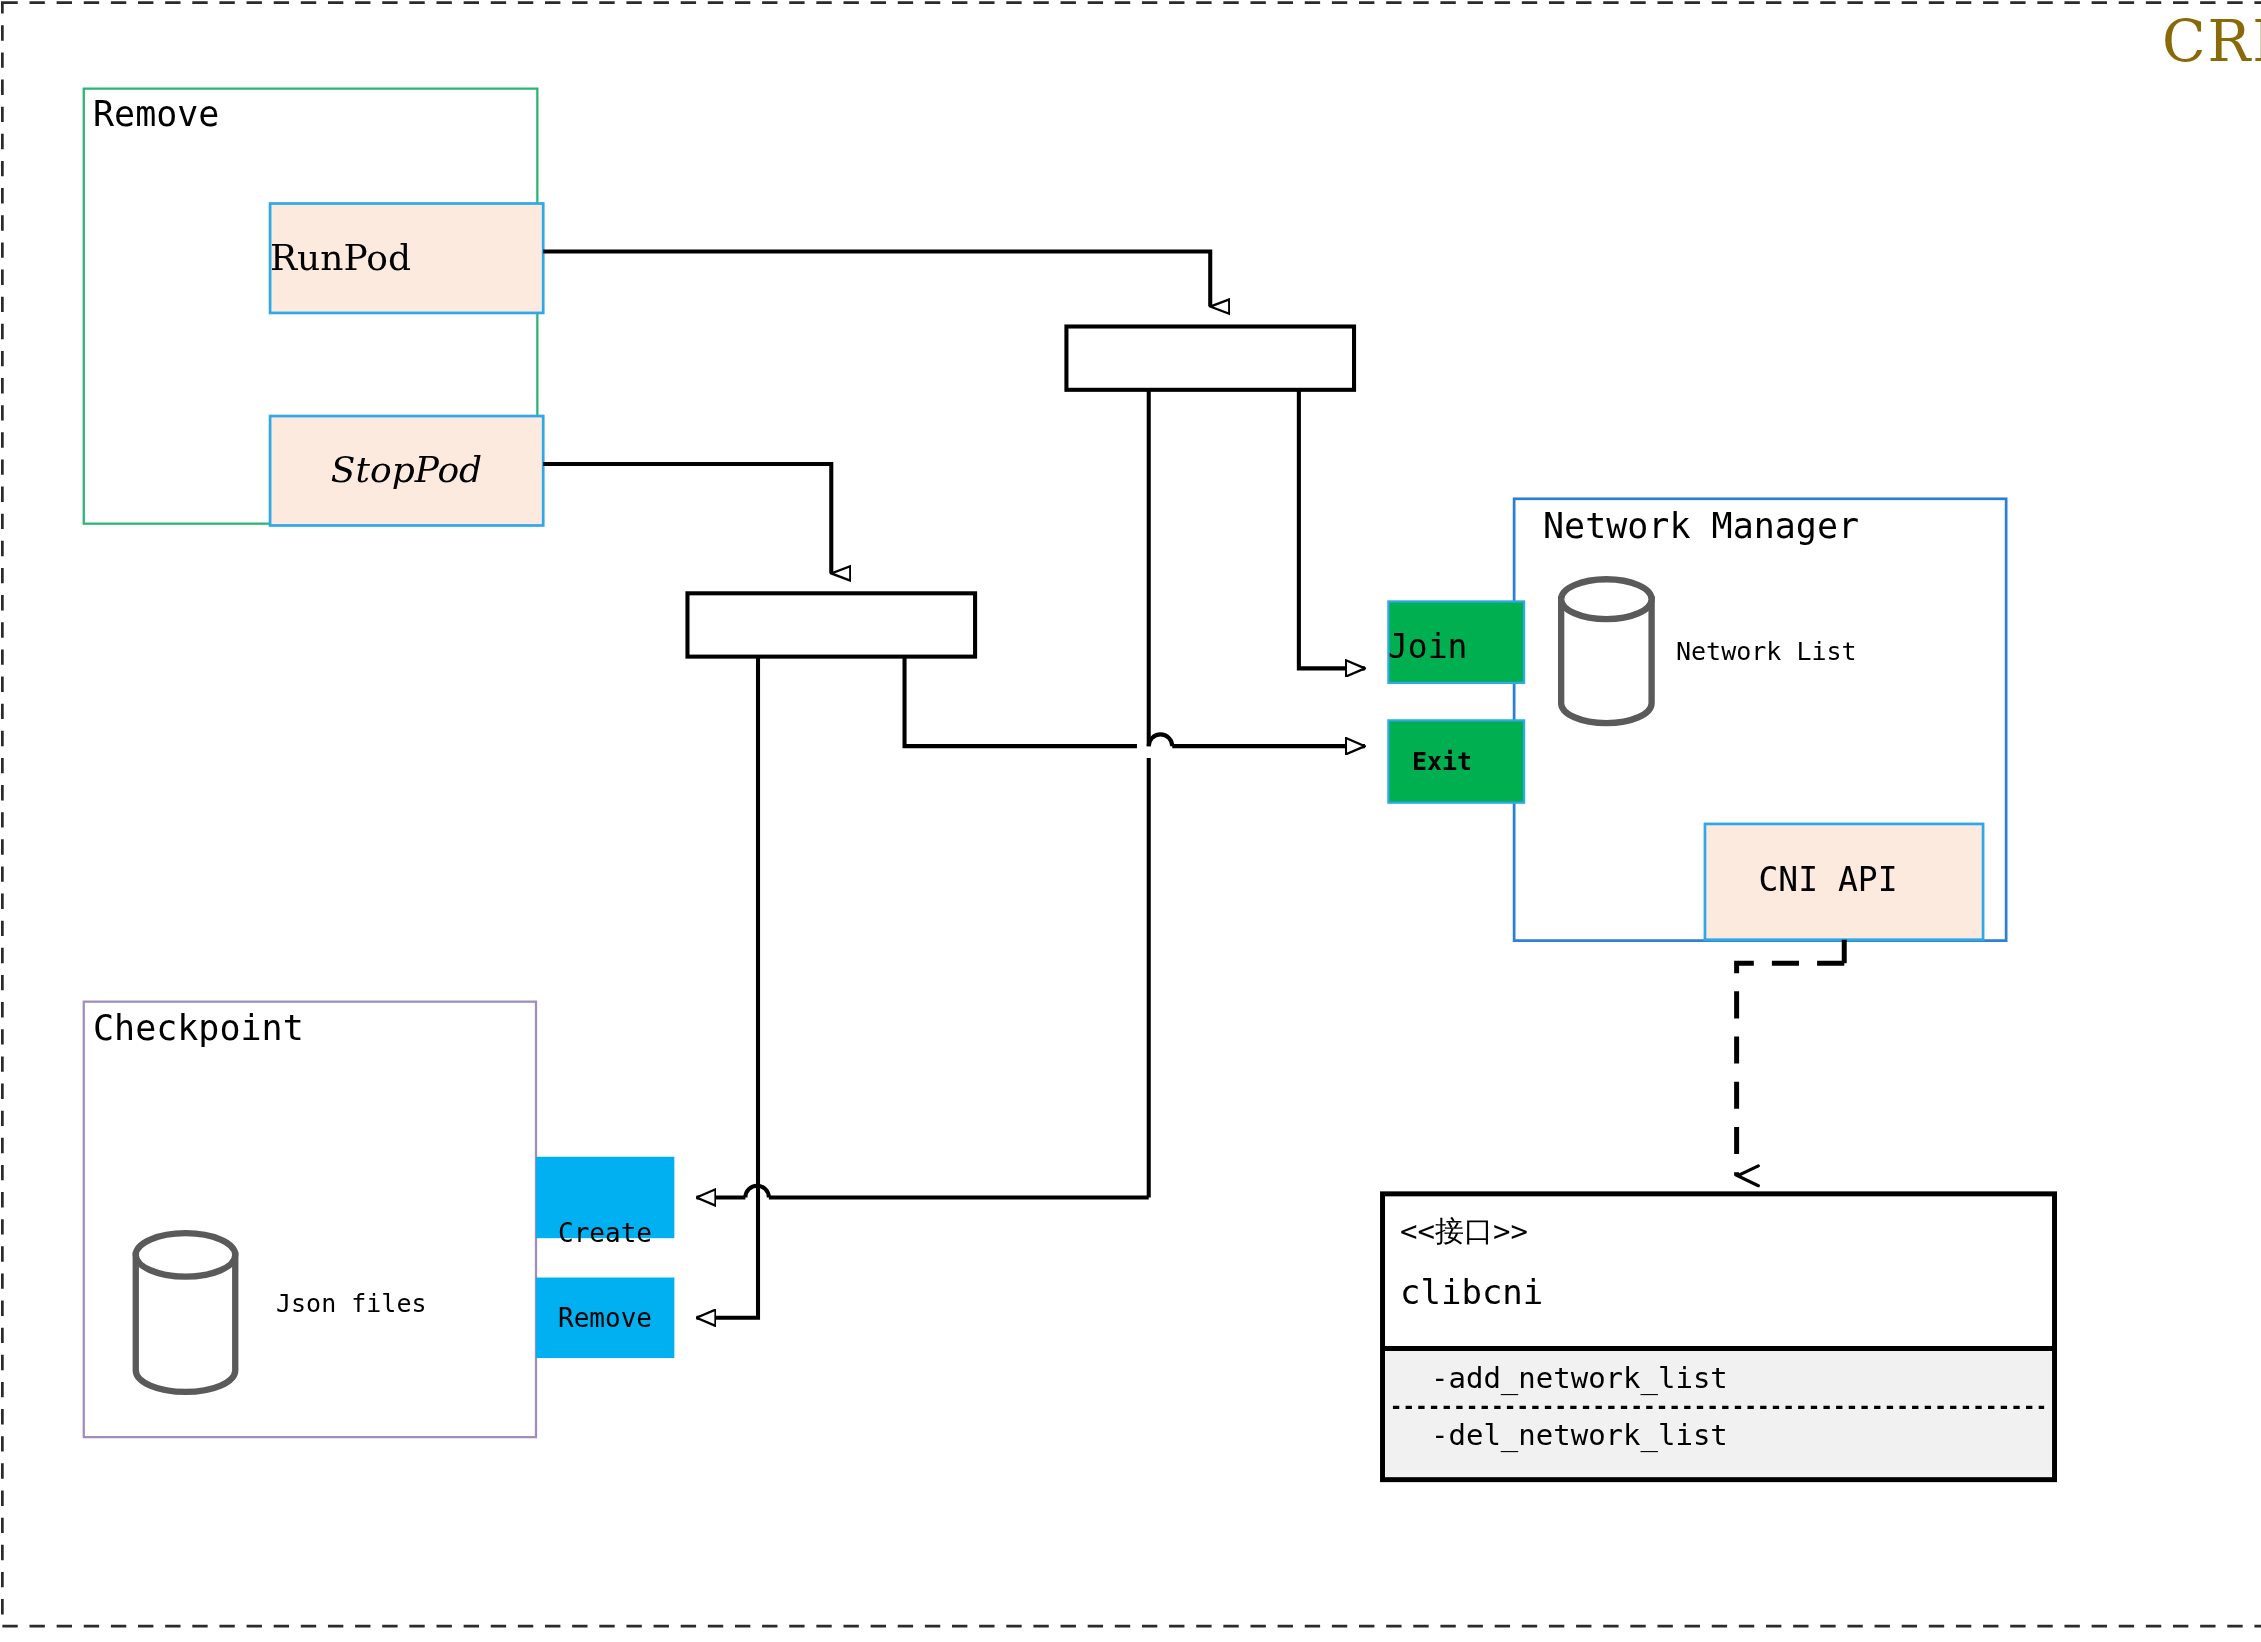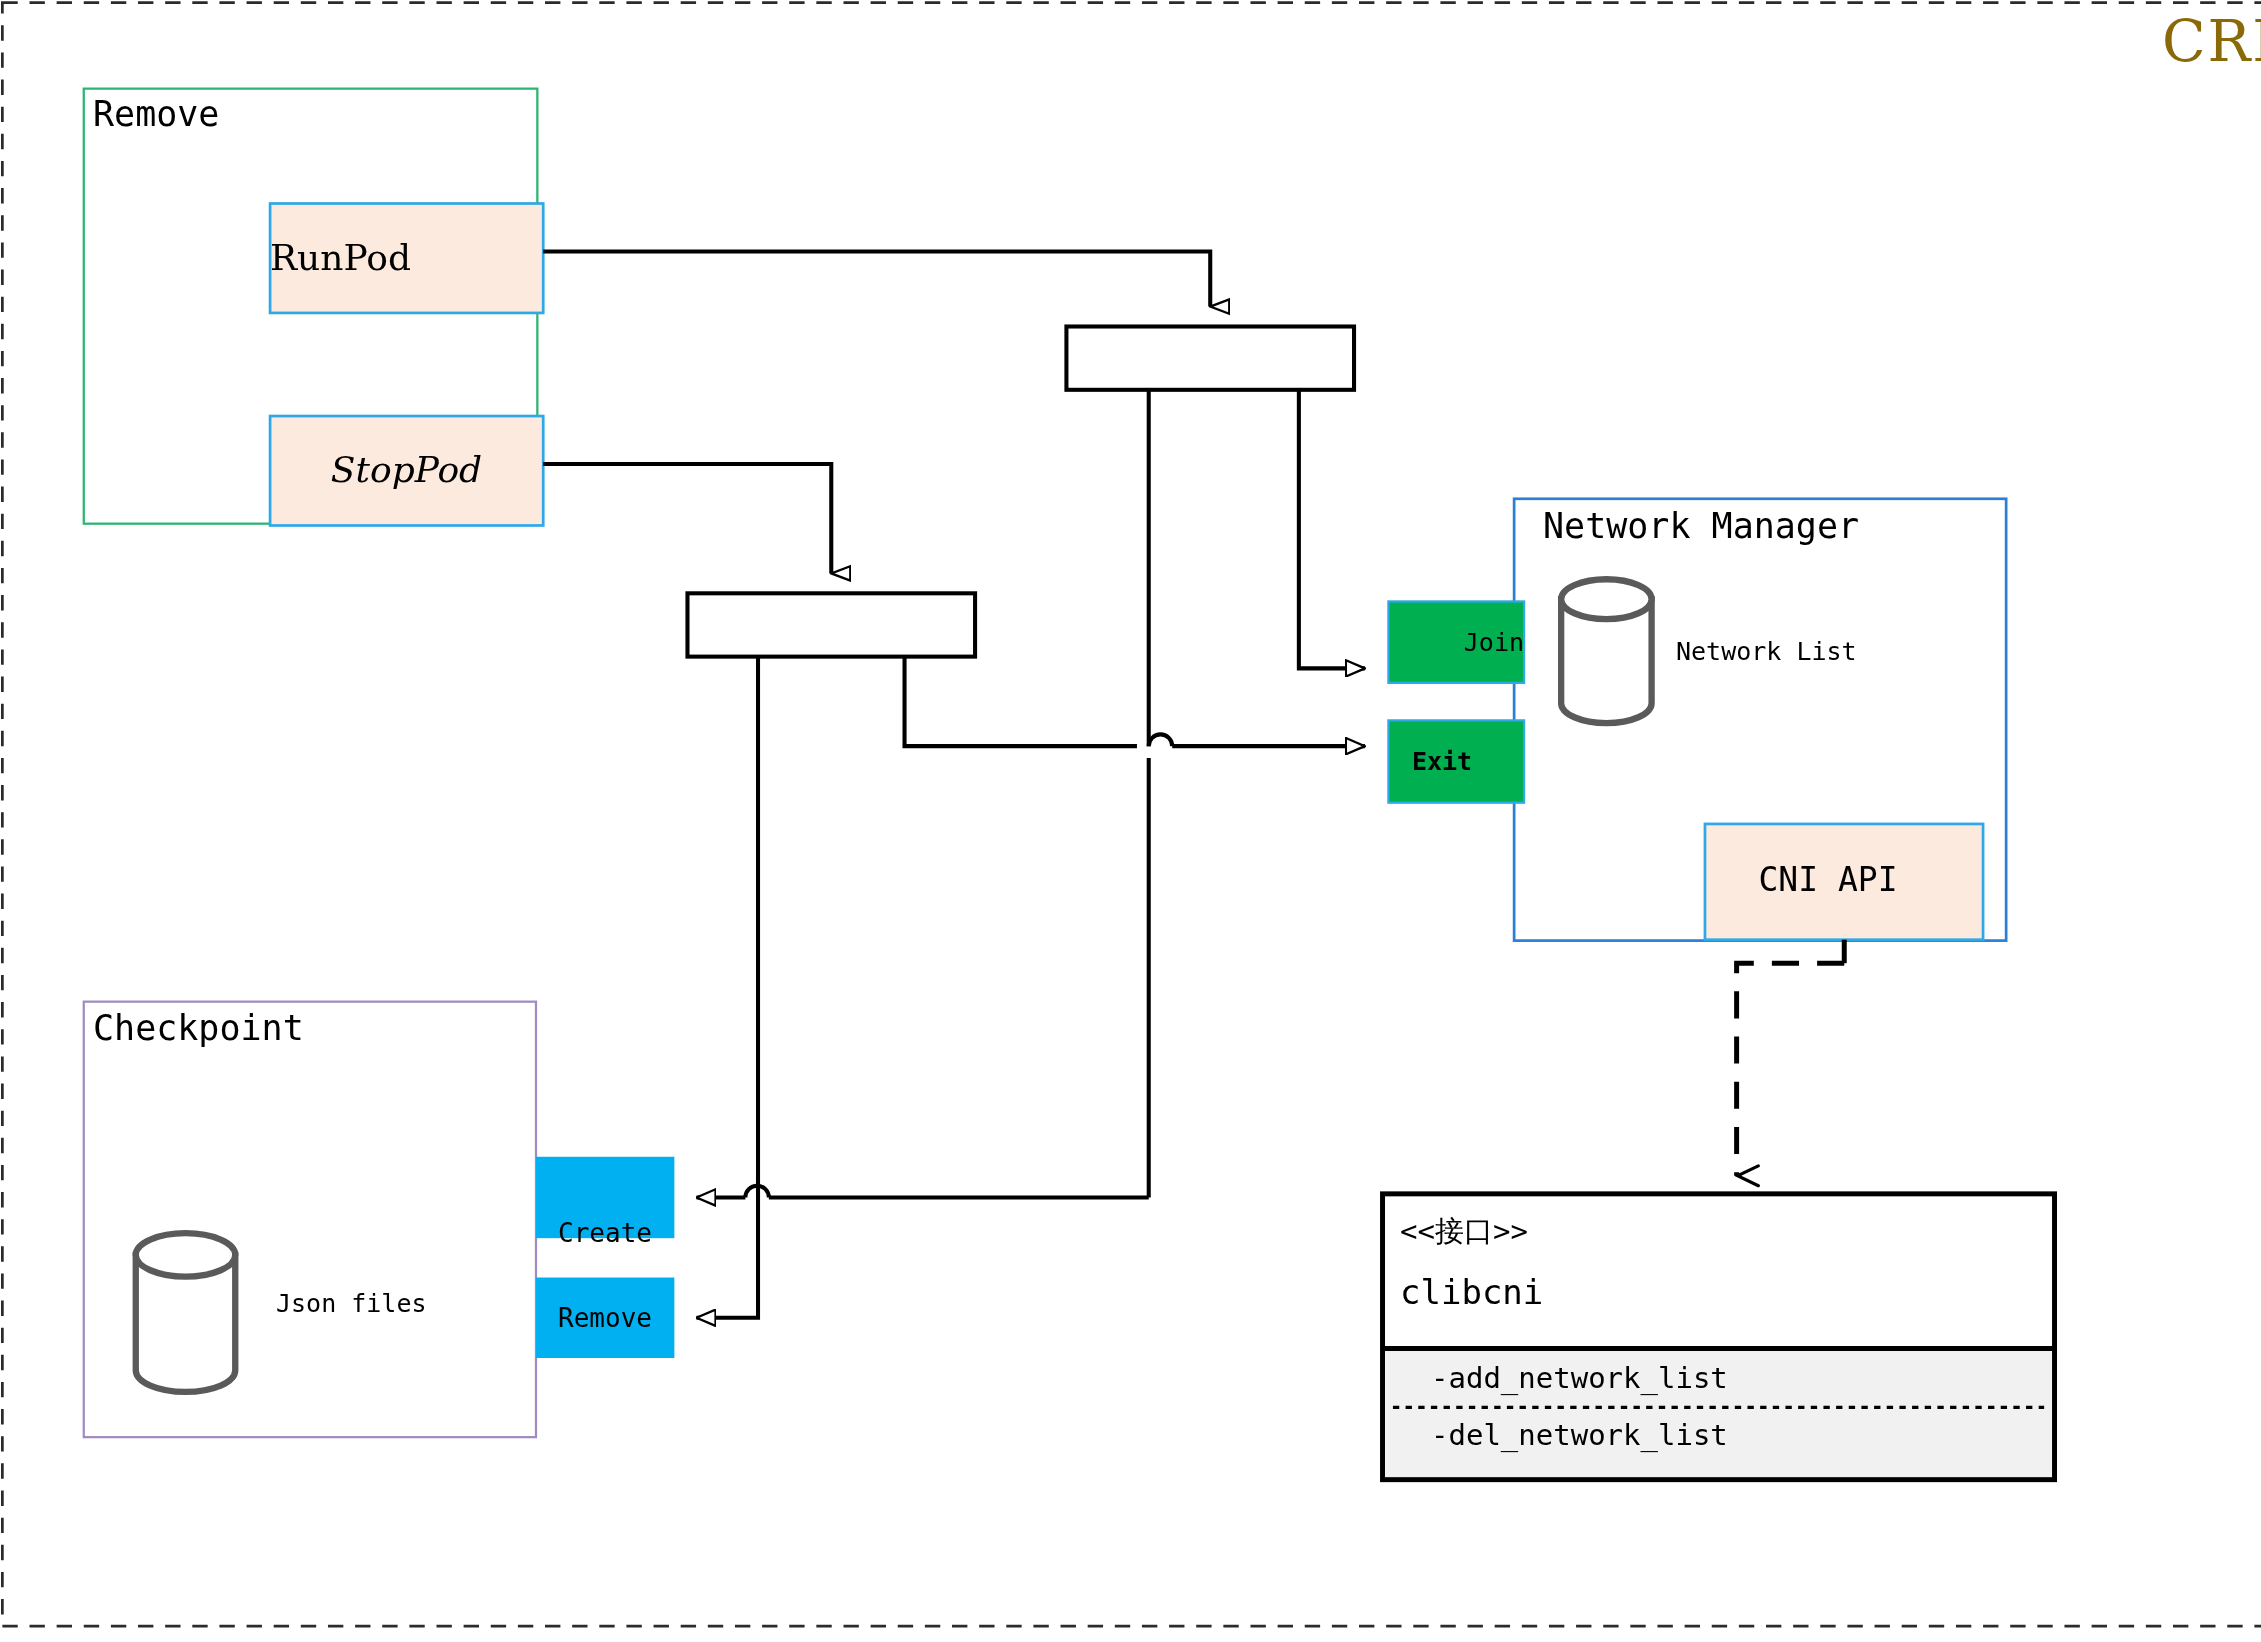--- a/index.html
+++ b/index.html
@@ -110,21 +110,21 @@
   <div class="lbl mono" style="left:276px;top:1291px;font-size:25px;text-align:right;">Json files</div>
 
   <div class="lbl mono" style="left:536px;top:1185px;width:138px;text-align:center;font-size:26px;margin-top:35px;">Create</div>
 
   <div class="lbl mono" style="left:536px;top:1305px;width:138px;text-align:center;font-size:26px;">Remove</div>
 
   <div class="lbl mono" style="left:1543px;top:509px;font-size:35px;">Network Manager</div>
 
   <div class="lbl mono" style="left:1676px;top:639px;font-size:25px;">Network List</div>
 
-  <div class="lbl mono" style="left:1388px;top:630px;width:136px;text-align:right;font-size:25px;">Join</div>
+  <div class="lbl mono" style="left:1388px;top:630px;width:136px;text-align:left;font-size:33px;">Join</div>
 
   <div class="lbl mono" style="left:1388px;top:749px;width:108px;text-align:center;font-size:25px;font-weight:bold;">Exit</div>
 
   <div class="lbl mono" style="left:1705px;top:863px;width:246px;text-align:center;font-size:33px;">CNI API</div>
 
   <div class="lbl mono" style="left:1400px;top:1217px;font-size:29px;">&lt;&lt;接口&gt;&gt;</div>
 
   <div class="lbl mono" style="left:1400px;top:1275px;font-size:34px;">clibcni</div>
 
   <div class="lbl mono" style="left:1431px;top:1364px;font-size:29px;">-add_network_list</div>

